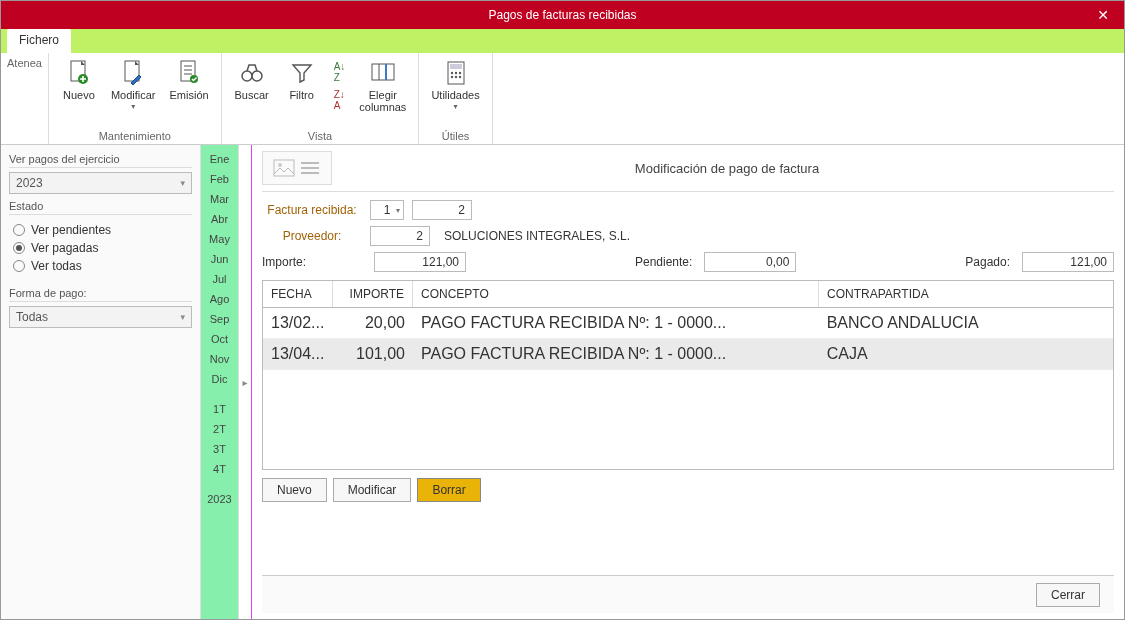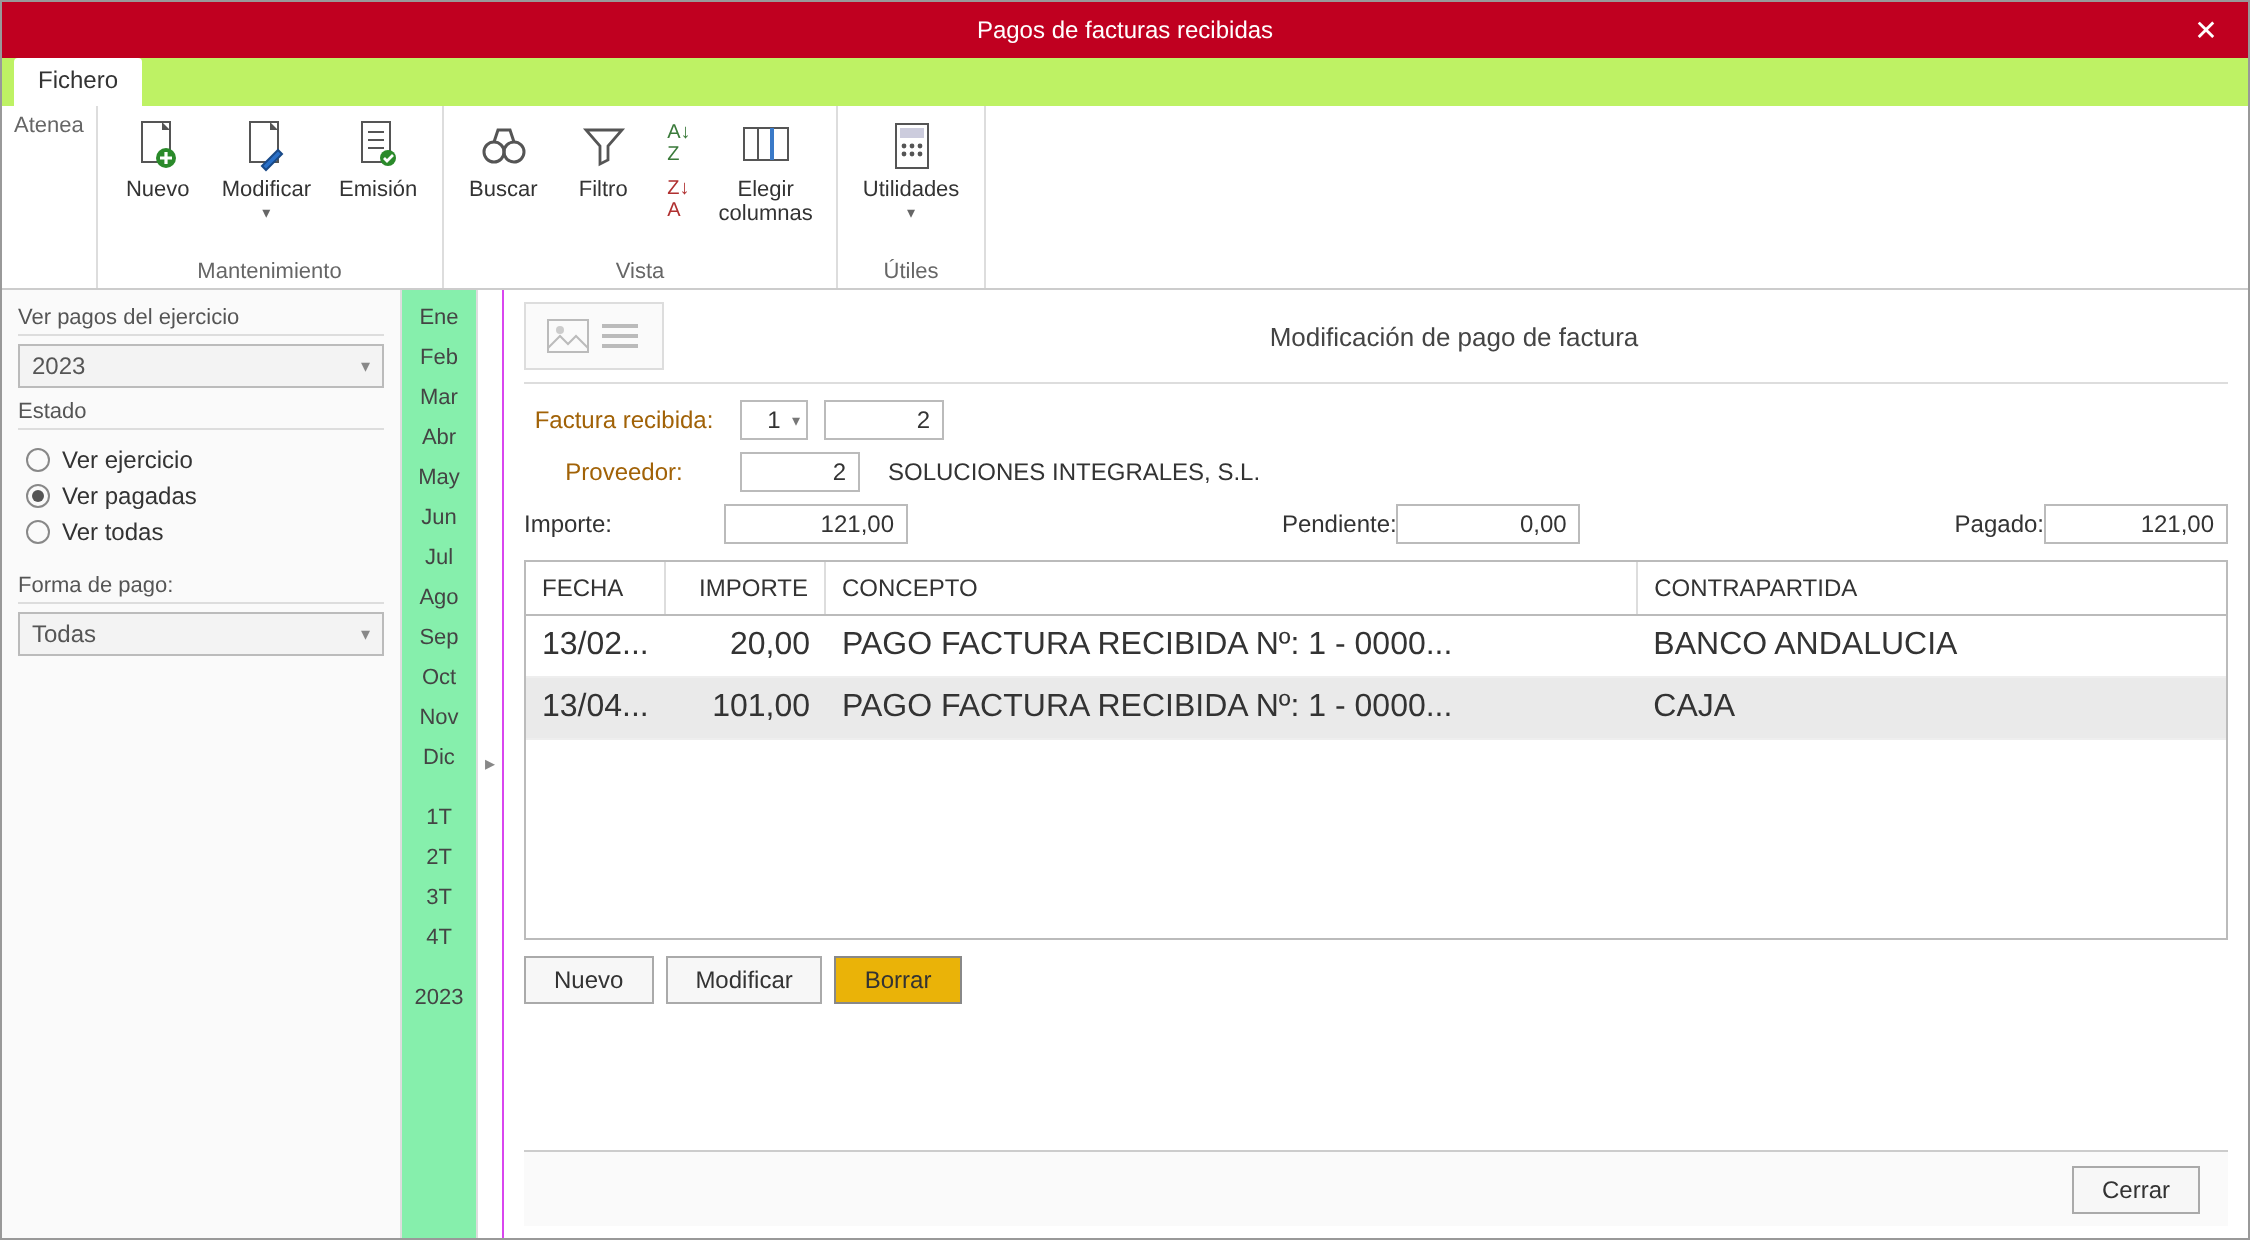--- a/index.html
+++ b/index.html
@@ -50,21 +50,21 @@
   .detail-header { display:flex; align-items:center; gap:8px; border-bottom:1px solid #ddd; padding-bottom:6px; margin-bottom:8px; }
   .detail-header .iconbox { width:70px; height:34px; border:1px solid #ddd; display:flex; align-items:center; justify-content:center; gap:4px; background:#fafafa; }
   .detail-header .title { flex:1; text-align:center; font-size:13px; color:#444; }
   .formrow { display:flex; align-items:center; gap:8px; margin-bottom:6px; font-size:12px; }
   .formrow .flabel { width:100px; color:#a16207;text-align:center; }
   .ibox { border:1px solid #bbb; background:#fff; height:20px; padding:0 6px; display:flex; align-items:center; justify-content:flex-end; font-size:12px; }
   .ibox.small { width:34px; justify-content:center; position:relative; }
   .ibox.small .caret { font-size:8px; color:#777; position:absolute; right:3px; }
   .ibox.num { width:60px; }
   .ibox.wide { flex:1; justify-content:flex-start; border:none; background:transparent; }
-  .amount-row { display:flex; align-items:center; gap:0; margin-bottom:8px; font-size:12px; flex-wrap:nowrap; }
+  .amount-row { display:flex; align-items:center; gap:12px; margin-bottom:8px; font-size:12px; flex-wrap:nowrap; }
   .amount-row .albl { }
   .amount-row .aval { border:1px solid #bbb; height:20px; width:92px; text-align:right; padding:0 6px; display:flex; align-items:center; justify-content:flex-end; }
 
   .paytable { border:1px solid #bbb; width:100%; height:190px; }
   .paytable .phdr { display:flex; border-bottom:1px solid #bbb; background:#fff; }
   .paytable .phdr .pc { padding:6px 8px; font-size:12px; border-right:1px solid #ddd; }
   .paytable .prow { display:flex; border-bottom:1px solid #eee; }
   .paytable .prow.sel { background:#eaeaea; }
   .paytable .prow .pc { padding:6px 8px; font-size:16px; overflow:hidden; white-space:nowrap; text-overflow:ellipsis; }
   .pc.fecha { width:70px; }
@@ -203,21 +203,21 @@
     <div class="leftpanel">
       <div class="section-label">Ver pagos del ejercicio</div>
       <div class="combo">
         <span>2023</span>
         <span class="caret">▾</span>
       </div>
       <div class="section-label">Estado</div>
       <div class="radio-group">
         <div class="radio-item">
             <span class="radio"></span>
-            <span>Ver ejercicio</span>
+            <span>Ver pendientes</span>
           </div>
         <div class="radio-item">
             <span class="radio sel"></span>
             <span>Ver pagadas</span>
           </div>
         <div class="radio-item">
             <span class="radio"></span>
             <span>Ver todas</span>
           </div>
       </div>

